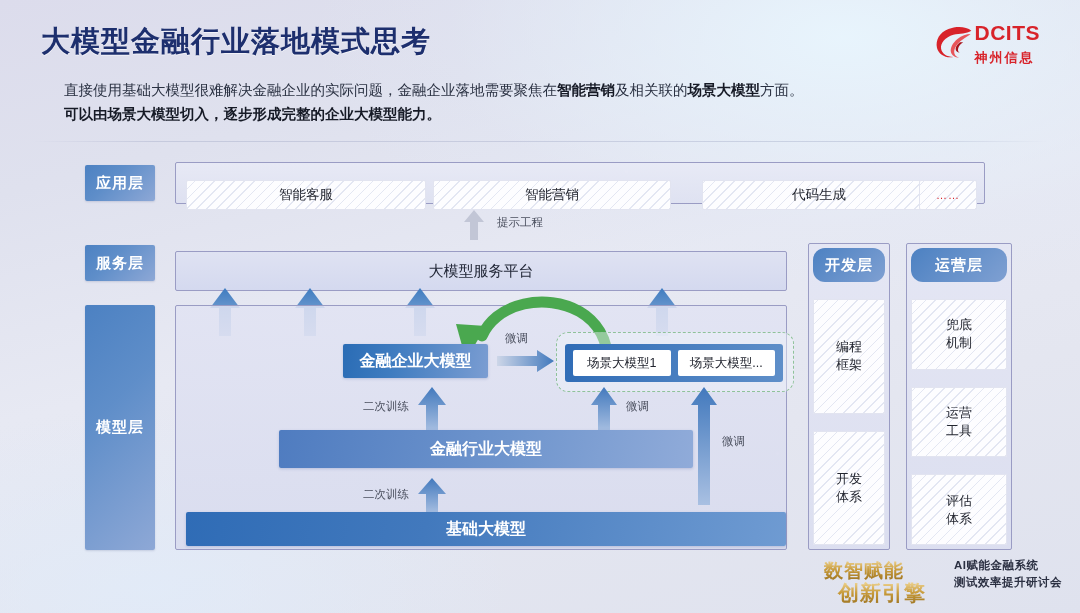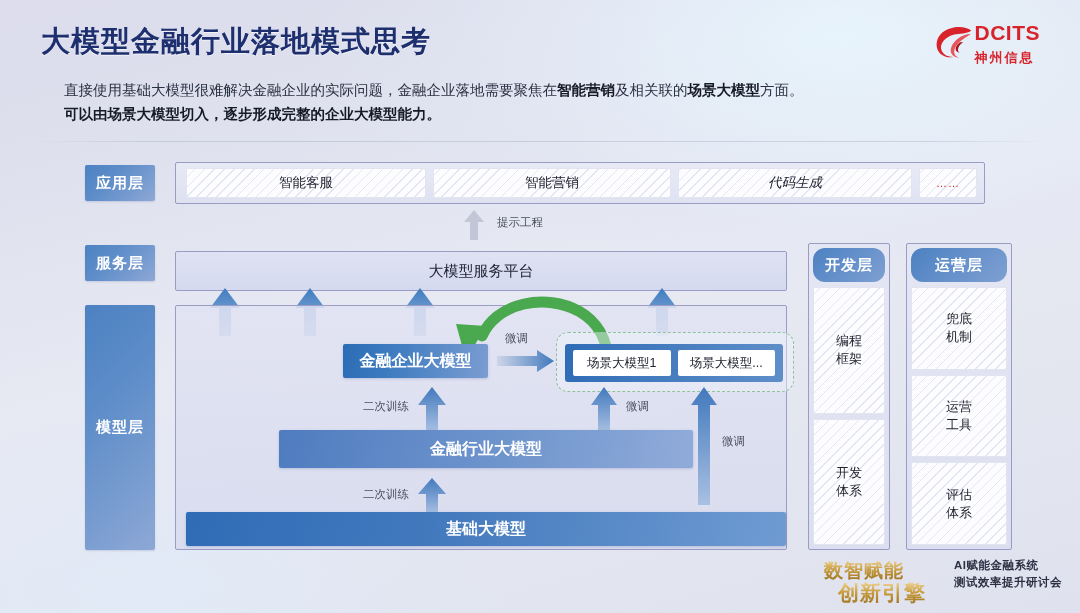--- a/index.html
+++ b/index.html
@@ -75,20 +75,21 @@
   .panel.light {
     background:linear-gradient(180deg, rgba(232,234,246,.9), rgba(221,224,241,.75));
   }
 
   
   .hatch {
     background:
       repeating-linear-gradient(-45deg, rgba(206,212,232,.55) 0 1px, rgba(255,255,255,0) 1px 7px),
       #fdfdff;
     border:1px solid #e2e4f0;
+    margin-top:12px;
   }
 
   .app-card {
     position:absolute; height:30px; border-radius:2px;
     display:flex; align-items:center; justify-content:center;
     font-size:13.5px; color:#22252f;
   }
 
   .svc-box {
     position:absolute;
@@ -182,21 +183,21 @@
   </div>
 
   <div class="layer-tag" style="left:85px; top:165px; width:70px; height:36px;">应用层</div>
   <div class="layer-tag" style="left:85px; top:245px; width:70px; height:36px;">服务层</div>
   <div class="layer-tag" style="left:85px; top:305px; width:70px; height:245px;">模型层</div>
 
   <div class="panel light" style="left:175px; top:162px; width:810px; height:42px;"></div>
 
   <div class="app-card hatch" style="left:186px; top:168px; width:240px;">智能客服</div>
   <div class="app-card hatch" style="left:433px; top:168px; width:238px;">智能营销</div>
-  <div class="app-card hatch" style="left:678px; top:168px; width:234px;font-style:italic;">代码生成</div>
+  <div class="app-card hatch" style="left:702px; top:168px; width:234px;">代码生成</div>
   <div class="app-card hatch" style="left:919px; top:168px; width:58px;">
     <span class="dots">……</span>
   </div>
 
   <svg class="arrow-up" style="left:463px; top:209px; width:22px; height:32px;" viewBox="0 0 22 32">
     <path d="M11 1 L21 13 L15 13 L15 31 L7 31 L7 13 L1 13 Z" fill="#c2c6d6"></path>
   </svg>
   <div class="lbl" style="left:497px; top:215px; font-size:11.5px;">提示工程</div>
 
   <div class="svc-box" style="left:175px; top:243px; width:612px; height:40px;">大模型服务平台</div>

